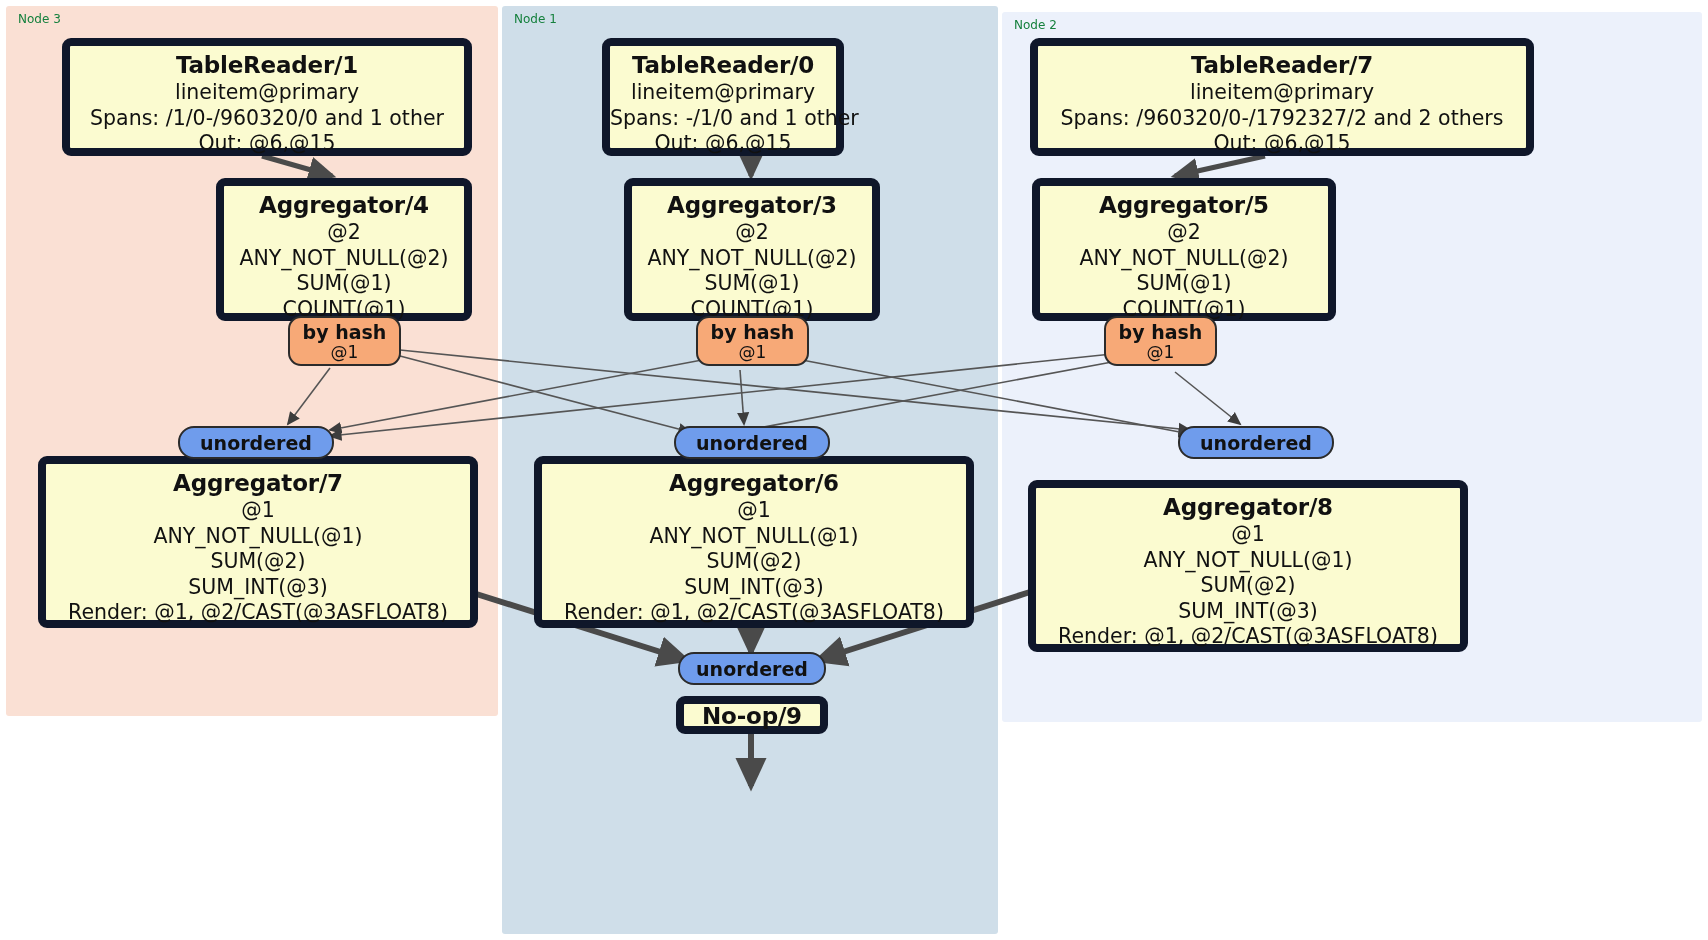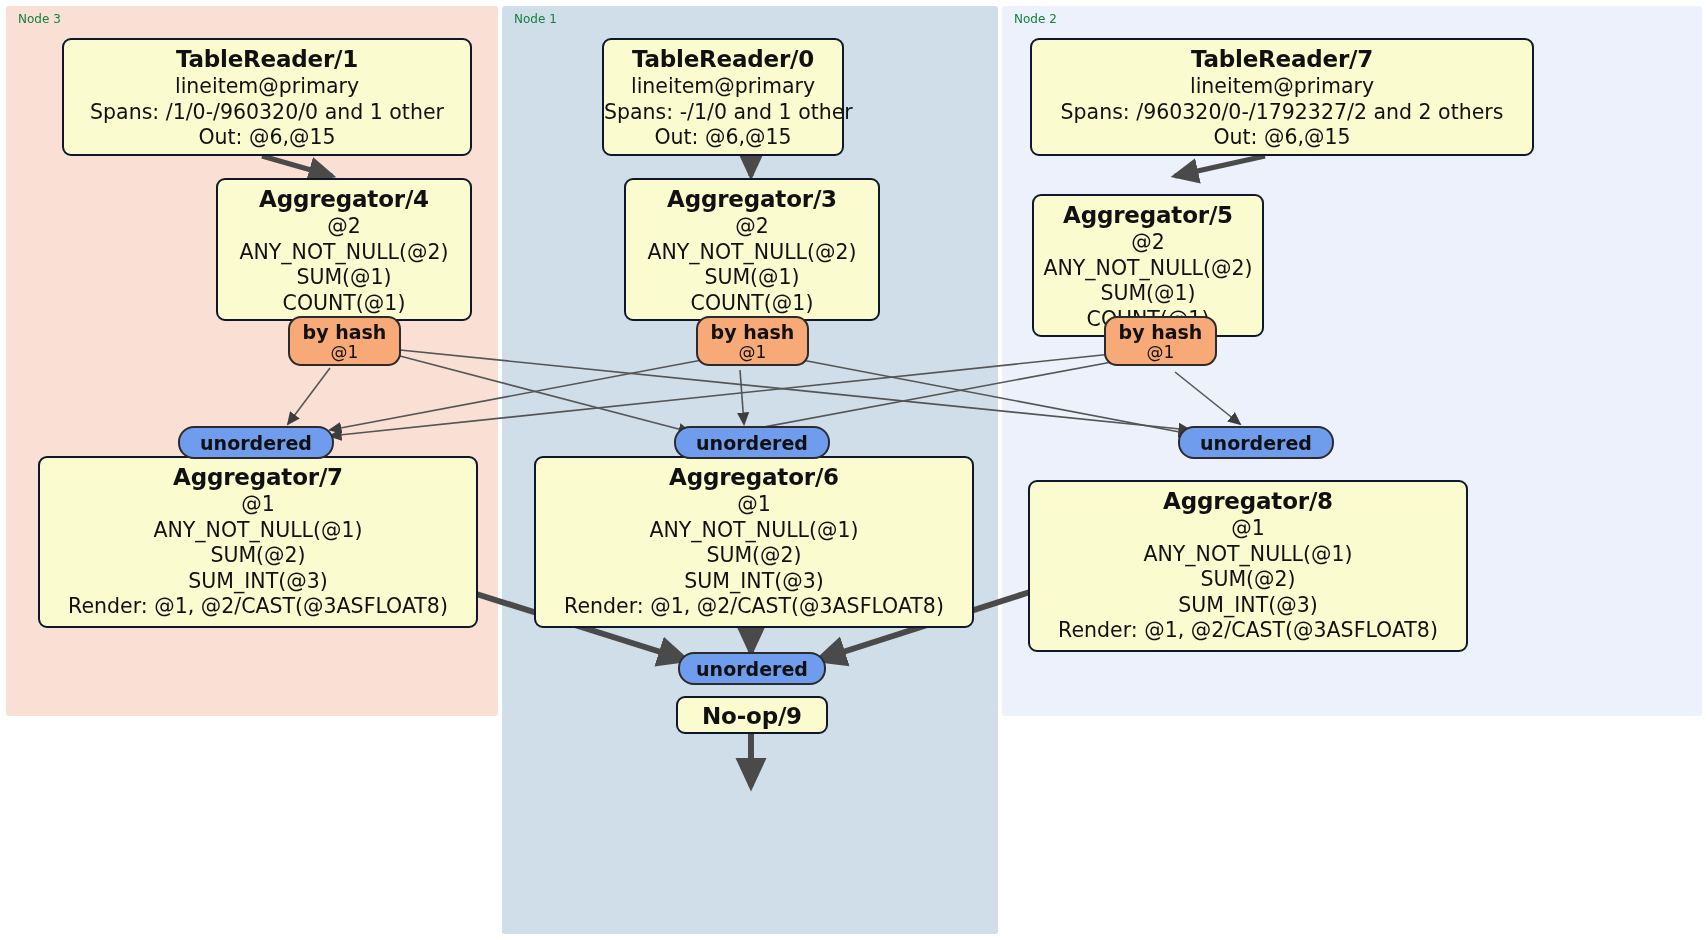--- a/index.html
+++ b/index.html
@@ -44,21 +44,21 @@
     width: 1708px;
     height: 940px;
     pointer-events: none;
   }
 
   
   .proc {
     position: absolute;
     box-sizing: border-box;
     background: #fbfbd0;
-    border: 2px solid #0f172a;
+    border: 8px solid #0f172a;
     border-radius: 9px;
     text-align: center;
     padding-top: 4px;
     font-size: 20px;
     line-height: 25.5px;
     color: #111111;
     white-space: nowrap;
   }
   .proc .ttl {
     font-weight: bold;
@@ -121,21 +121,21 @@
 <div id="stage">
 
   <div class="panel" style="left:6px; top:6px; width:492px; height:710px; background:#fae0d4;">
     <span class="panel-label">Node 3</span>
   </div>
 
   <div class="panel" style="left:502px; top:6px; width:496px; height:928px; background:#cfdee9;">
     <span class="panel-label">Node 1</span>
   </div>
 
-  <div class="panel" style="left:1002px; top:6px; width:700px; height:710px; background:#ecf1fb;">
+  <div class="panel" style="left:1002px; top:12px; width:700px; height:710px; background:#ecf1fb;">
     <span class="panel-label">Node 2</span>
   </div>
 
   <svg id="edges" viewBox="0 0 1708 940" xmlns="http://www.w3.org/2000/svg">
     <defs>
       <marker id="ah-thin" markerWidth="9" markerHeight="9" refX="7.2" refY="4.5" orient="auto" markerUnits="strokeWidth">
         <path d="M0,0.7 L8.4,4.5 L0,8.3 z" fill="#3d3d3d"></path>
       </marker>
       <marker id="ah-thick" markerWidth="6" markerHeight="6" refX="4.7" refY="3" orient="auto" markerUnits="strokeWidth">
         <path d="M0,0.4 L5.6,3 L0,5.6 z" fill="#4a4a4a"></path>
@@ -197,21 +197,21 @@
   </div>
 
   <div class="proc" style="left:624px; top:178px; width:256px; height:143px;">
     <div class="ttl">Aggregator/3</div>
     <div class="ln">@2</div>
     <div class="ln">ANY_NOT_NULL(@2)</div>
     <div class="ln">SUM(@1)</div>
     <div class="ln">COUNT(@1)</div>
   </div>
 
-  <div class="proc" style="left:1032px; top:194px; width:232px; height:143px;">
+  <div class="proc" style="left:1032px; top:178px; width:304px; height:143px;">
     <div class="ttl">Aggregator/5</div>
     <div class="ln">@2</div>
     <div class="ln">ANY_NOT_NULL(@2)</div>
     <div class="ln">SUM(@1)</div>
     <div class="ln">COUNT(@1)</div>
   </div>
 
   <div class="badge hash" style="left:288px; top:316px; width:113px; height:50px;">
     <span class="b1">by hash</span>
     <span class="b2">@1</span>

